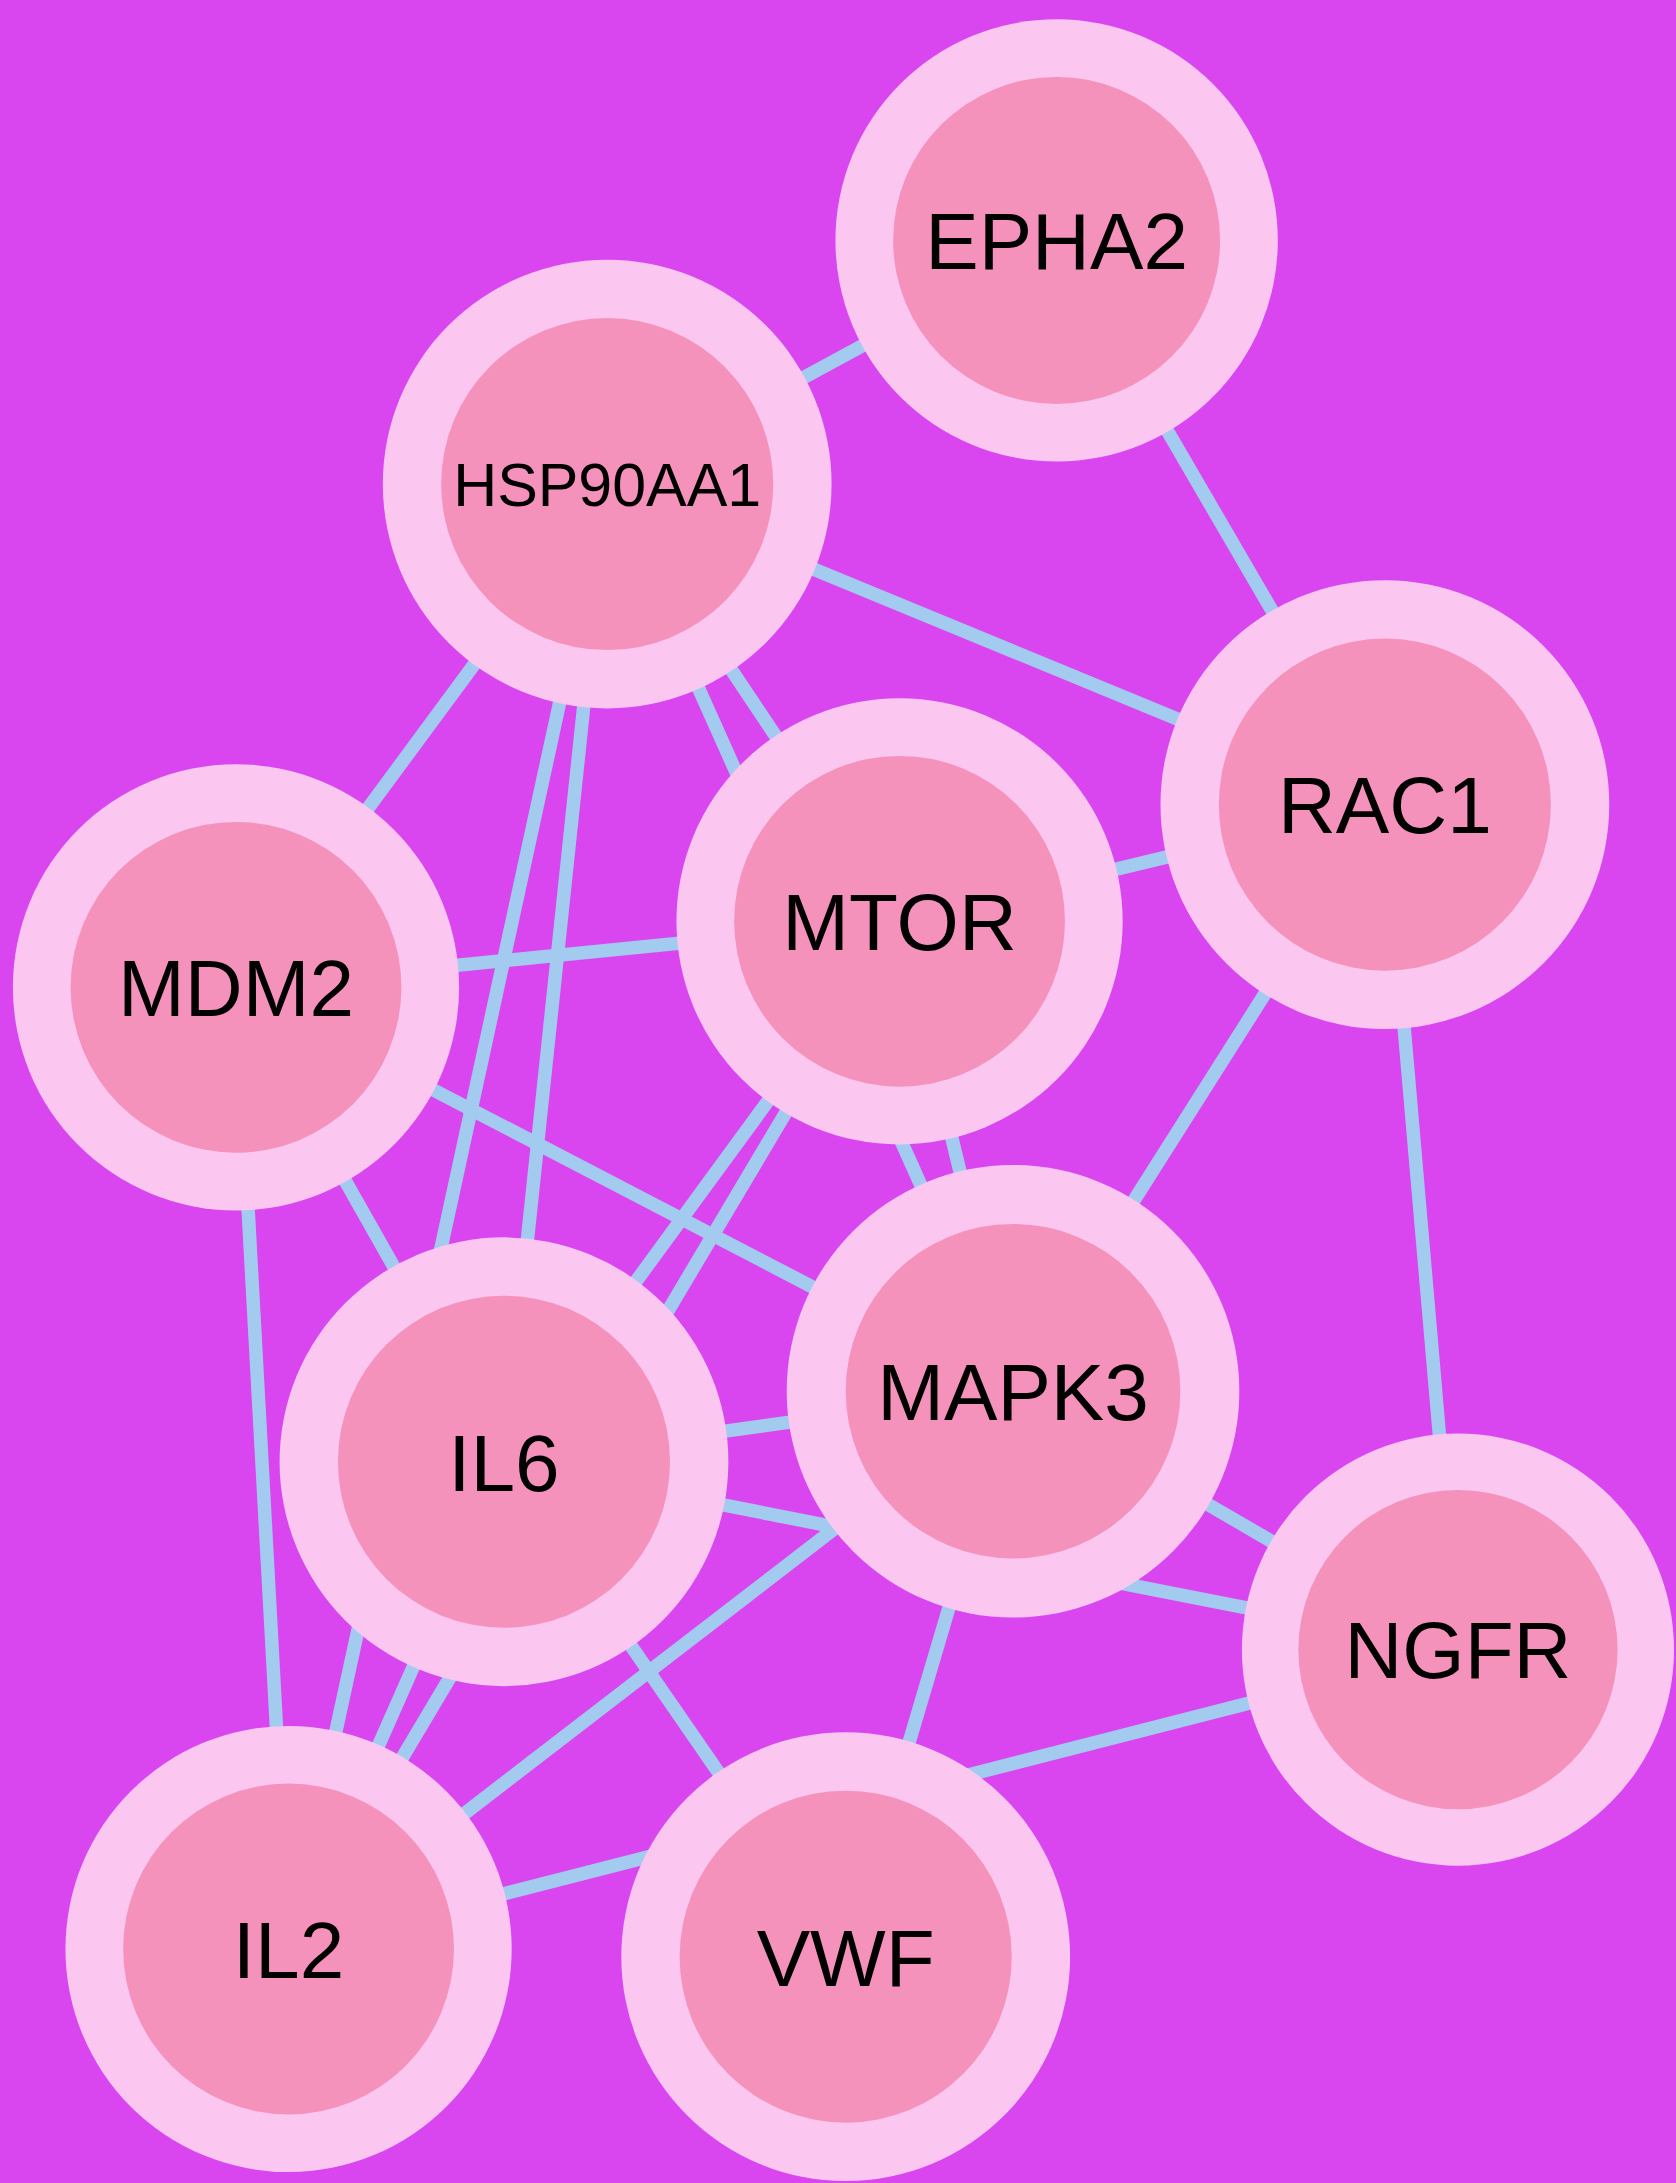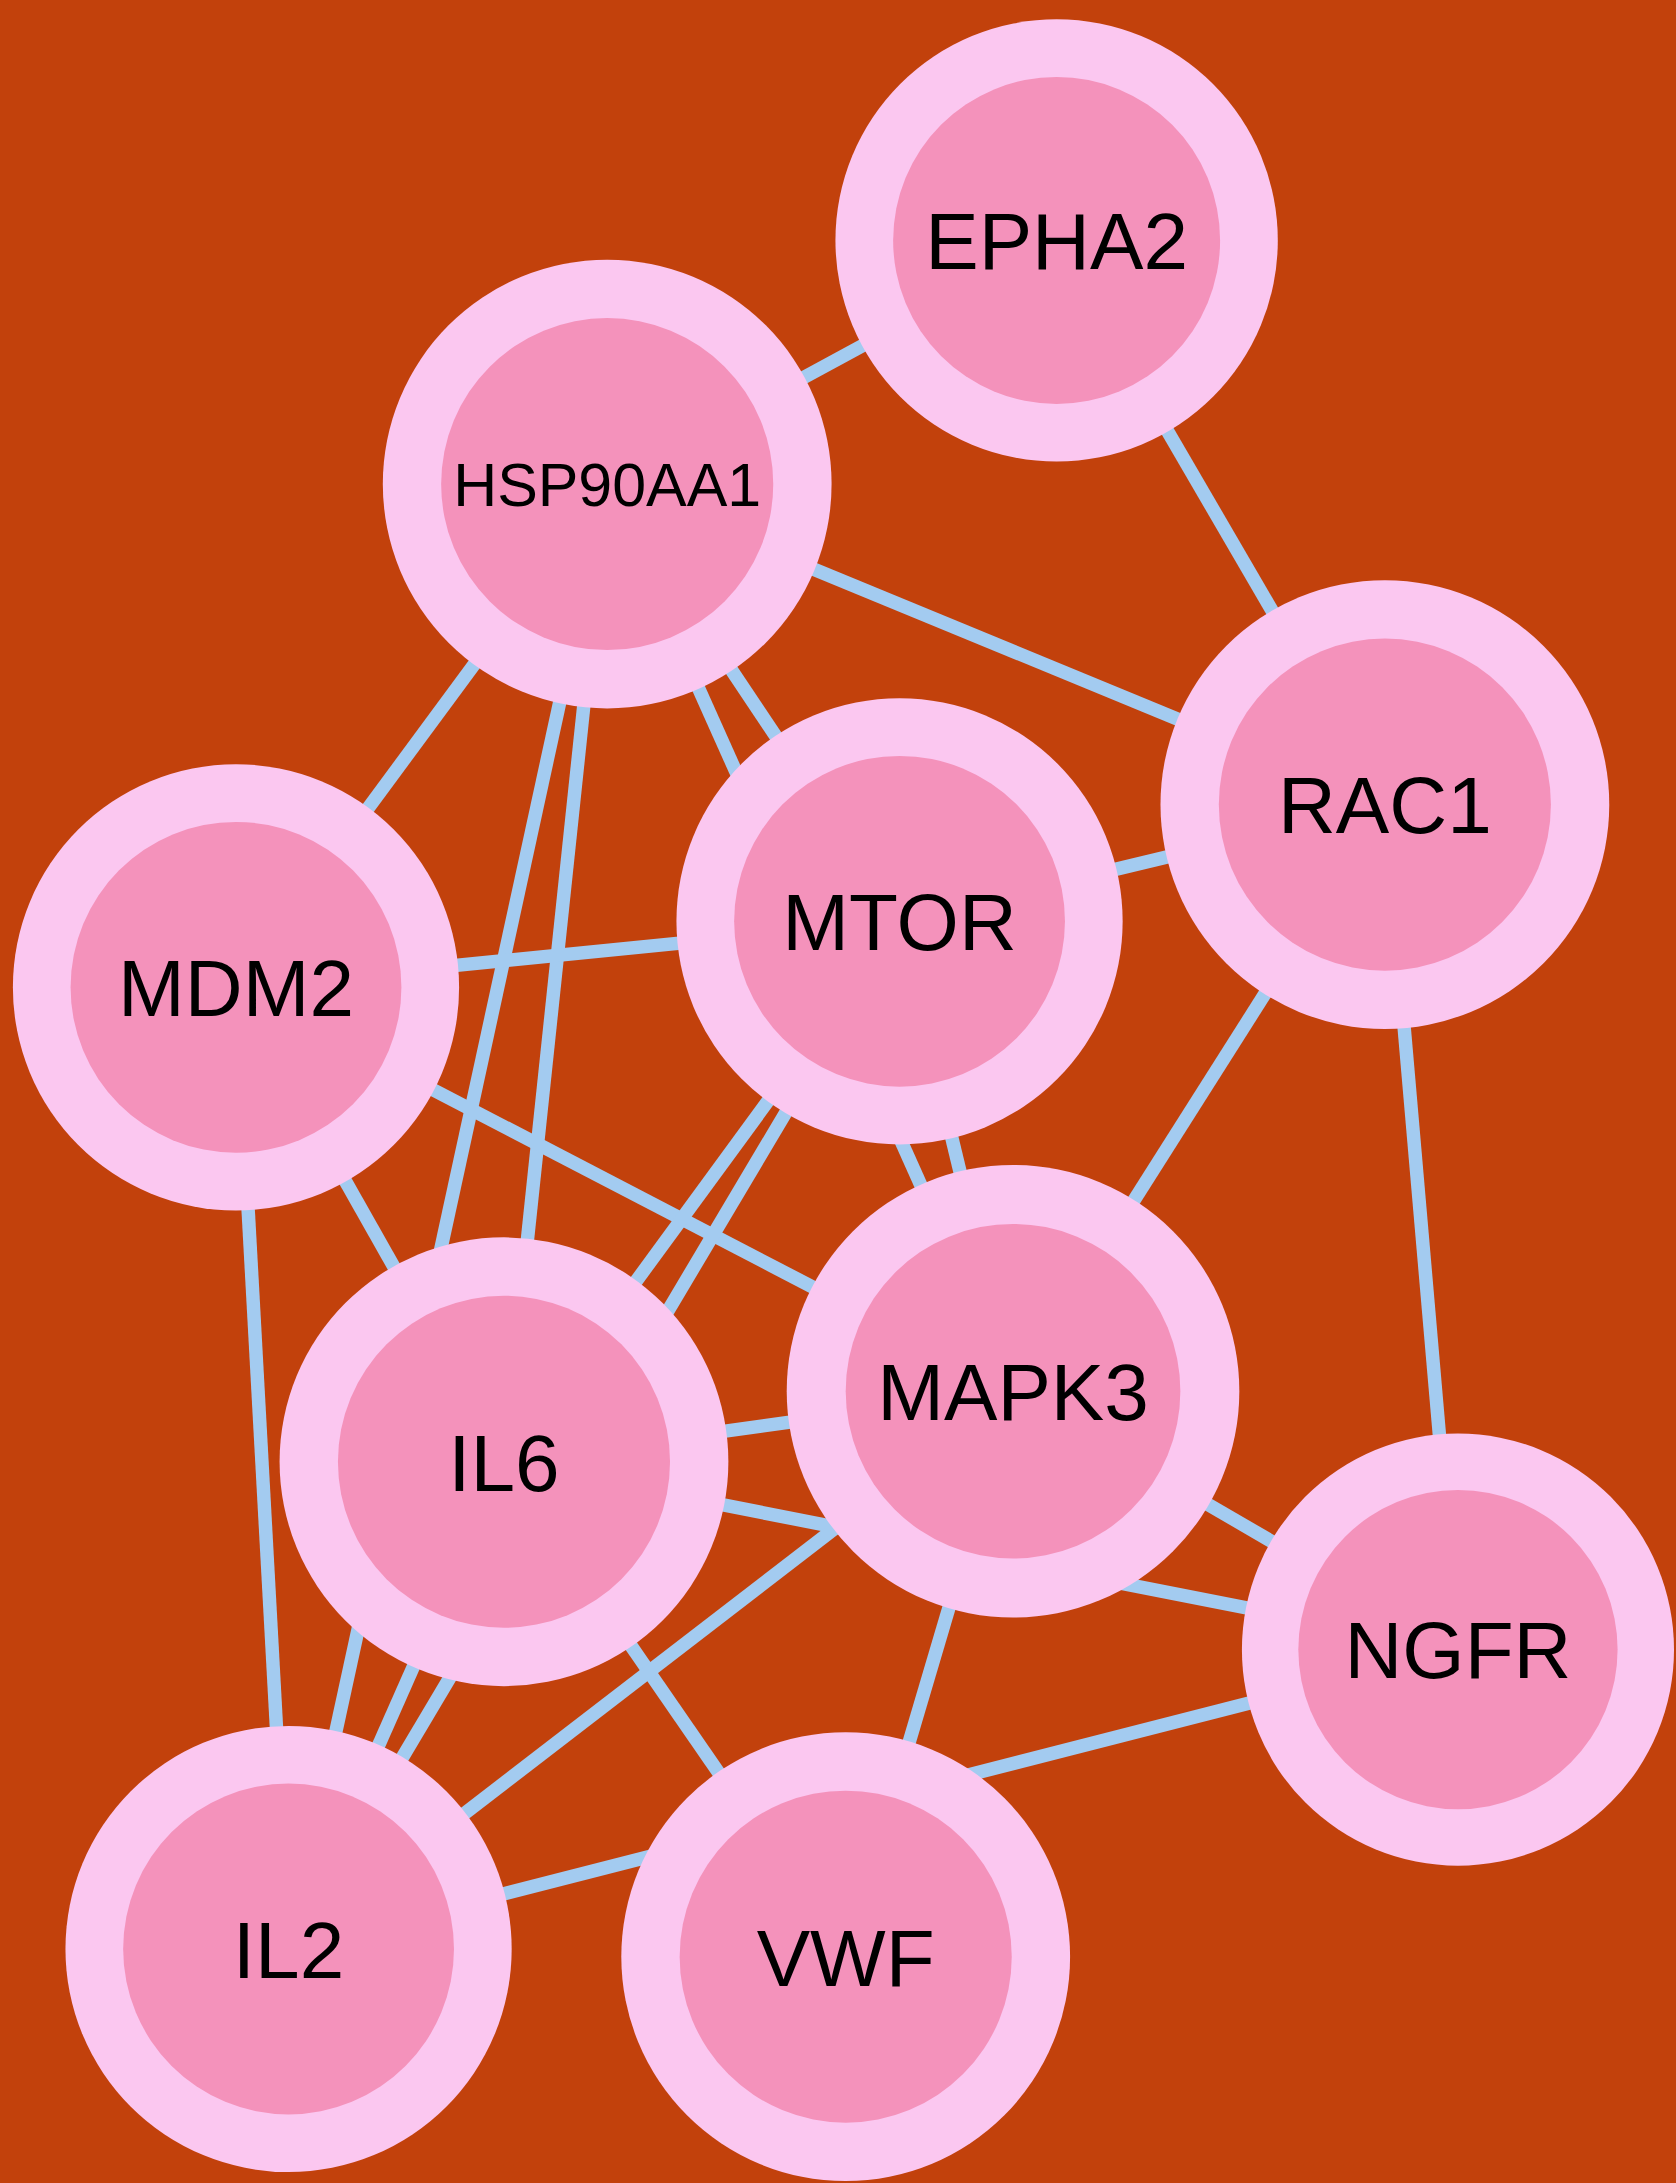--- a/index.html
+++ b/index.html
@@ -4,21 +4,21 @@
 <style>
   html, body {
     margin: 0;
     padding: 0;
     background: #ffffff;
   }
   .figure-wrap {
     width: 1676px;
     height: 2183px;
     position: relative;
-    background: #c2410c;
+    background: #d946ef;
     overflow: hidden;
   }
   svg text.node-label {
     font-family: "Liberation Sans", sans-serif;
     fill: #000000;
     text-anchor: middle;
   }
 </style>
 </head>
 <body>

